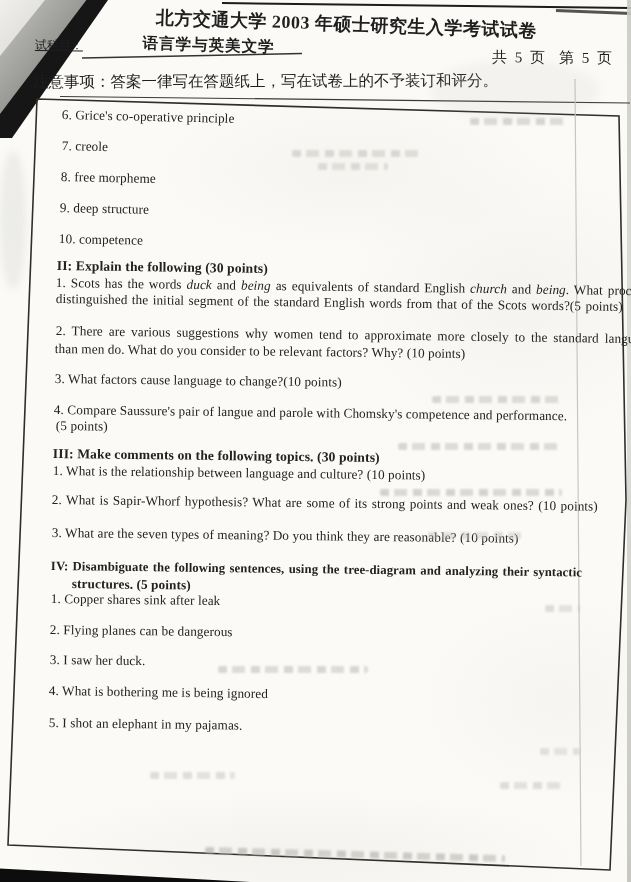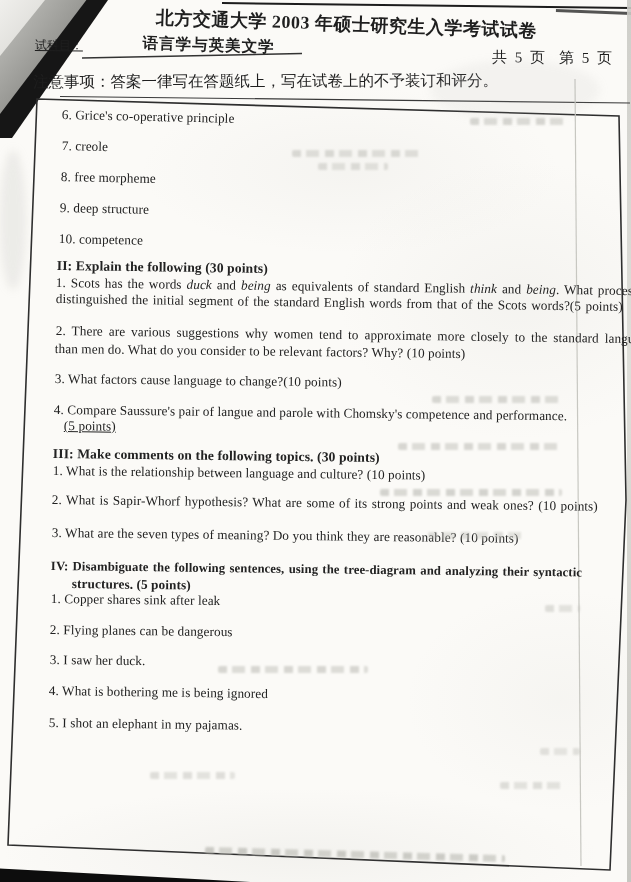--- a/index.html
+++ b/index.html
@@ -73,27 +73,27 @@
     <line x1="575" y1="79" x2="581" y2="866" stroke="#c7c7c1" stroke-width="1.2"></line>
   </svg>
 
   <div class="abs ln" style="left:62px;top:107px;transform:rotate(1.3deg);">6. Grice's co-operative principle</div>
   <div class="abs ln" style="left:62px;top:138px;transform:rotate(1.3deg);">7. creole</div>
   <div class="abs ln" style="left:61px;top:169px;transform:rotate(1.2deg);">8. free morpheme</div>
   <div class="abs ln" style="left:60px;top:200px;transform:rotate(1.2deg);">9. deep structure</div>
   <div class="abs ln" style="left:59px;top:231px;transform:rotate(1.1deg);">10. competence</div>
 
   <div class="abs ln bold" style="left:57px;top:258px;transform:rotate(.8deg);font-size:13.6px;">II: Explain the following (30 points)</div>
-  <div class="abs ln" style="left:56px;top:275px;transform:rotate(.8deg);word-spacing:1.5px;"><span>1. Scots has the words </span><i>duck</i><span> and </span><i>being</i><span> as equivalents of standard English </span><i>think</i><span> and </span><i>being</i><span>. What process has</span></div>
+  <div class="abs ln" style="left:56px;top:275px;transform:rotate(.8deg);word-spacing:1.5px;"><span>1. Scots has the words </span><i>duck</i><span> and </span><i>being</i><span> as equivalents of standard English </span><i>church</i><span> and </span><i>being</i><span>. What process has</span></div>
   <div class="abs ln" style="left:56px;top:291px;transform:rotate(.8deg);word-spacing:1px;">distinguished the initial segment of the standard English words from that of the Scots words?(5 points)</div>
   <div class="abs ln" style="left:56px;top:323px;transform:rotate(.8deg);word-spacing:2.5px;">2. There are various suggestions why women tend to approximate more closely to the standard language</div>
   <div class="abs ln" style="left:55px;top:341px;transform:rotate(.7deg);">than men do. What do you consider to be relevant factors? Why? (10 points)</div>
   <div class="abs ln" style="left:55px;top:371px;transform:rotate(.7deg);">3. What factors cause language to change?(10 points)</div>
   <div class="abs ln" style="left:54px;top:402px;transform:rotate(.7deg);">4. Compare Saussure's pair of langue and parole with Chomsky's competence and performance.</div>
-  <div class="abs ln" style="left:64px;top:418px;transform:rotate(.7deg);text-decoration:underline;">(5 points)</div>
+  <div class="abs ln" style="left:56px;top:418px;transform:rotate(.7deg);">(5 points)</div>
 
   <div class="abs ln bold" style="left:53px;top:446px;transform:rotate(.7deg);font-size:13.6px;">III: Make comments on the following topics. (30 points)</div>
   <div class="abs ln" style="left:53px;top:463px;transform:rotate(.7deg);">1. What is the relationship between language and culture? (10 points)</div>
   <div class="abs ln" style="left:52px;top:492px;transform:rotate(.7deg);word-spacing:1px;">2. What is Sapir-Whorf hypothesis? What are some of its strong points and weak ones? (10 points)</div>
   <div class="abs ln" style="left:52px;top:525px;transform:rotate(.7deg);">3. What are the seven types of meaning? Do you think they are reasonable? (10 points)</div>
 
   <div class="abs ln bold" style="left:51px;top:559px;transform:rotate(.7deg);font-size:12.7px;word-spacing:1px;">IV: Disambiguate the following sentences, using the tree-diagram and analyzing their syntactic</div>
   <div class="abs ln bold" style="left:72px;top:576px;transform:rotate(.7deg);font-size:13.2px;">structures. (5 points)</div>
   <div class="abs ln" style="left:51px;top:591px;transform:rotate(.7deg);">1. Copper shares sink after leak</div>
   <div class="abs ln" style="left:50px;top:622px;transform:rotate(.7deg);">2. Flying planes can be dangerous</div>

